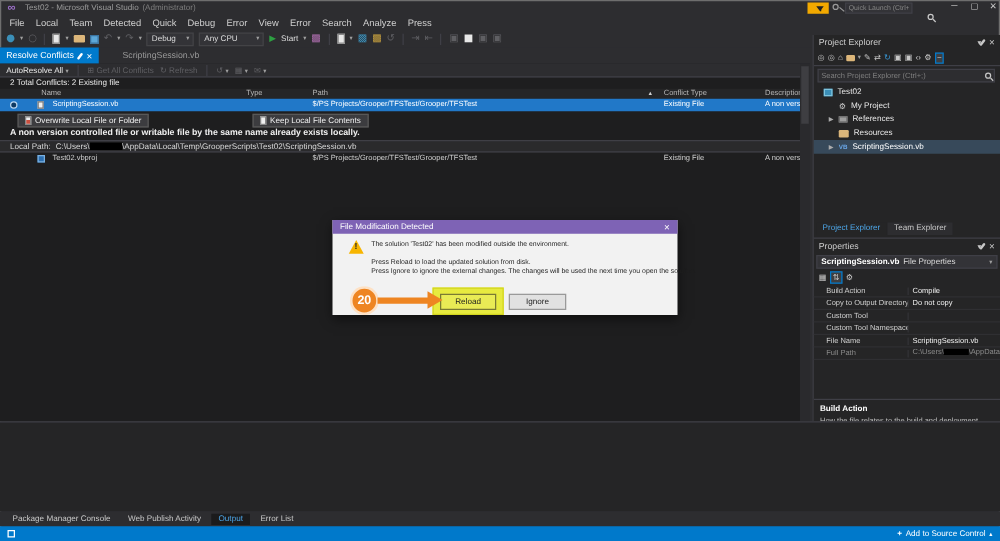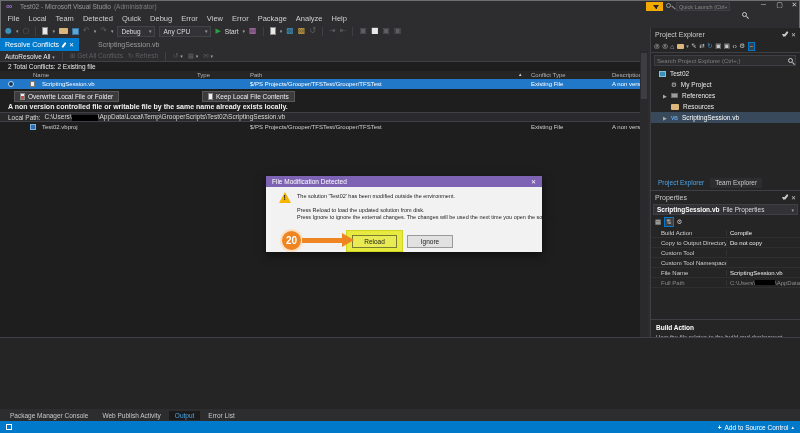--- a/index.html
+++ b/index.html
@@ -157,23 +157,23 @@
   <div id="menubar" class="abs">
     <span>File</span>
     <span>Local</span>
     <span>Team</span>
     <span>Detected</span>
     <span>Quick</span>
     <span>Debug</span>
     <span>Error</span>
     <span>View</span>
     <span>Error</span>
-    <span>Package</span>
+    <span>Search</span>
     <span>Analyze</span>
-    <span>Help</span>
+    <span>Press</span>
   </div>
 
   <div id="toolbar" class="abs">
     <span class="ico" style="color:#3b8fb8">●</span>
       <span class="caret">▾</span>
     <span class="ico dis">○</span>
     <span class="tsep"></span>
     <span class="pgico"></span>
       <span class="caret">▾</span>
     <span class="foldico"></span>

